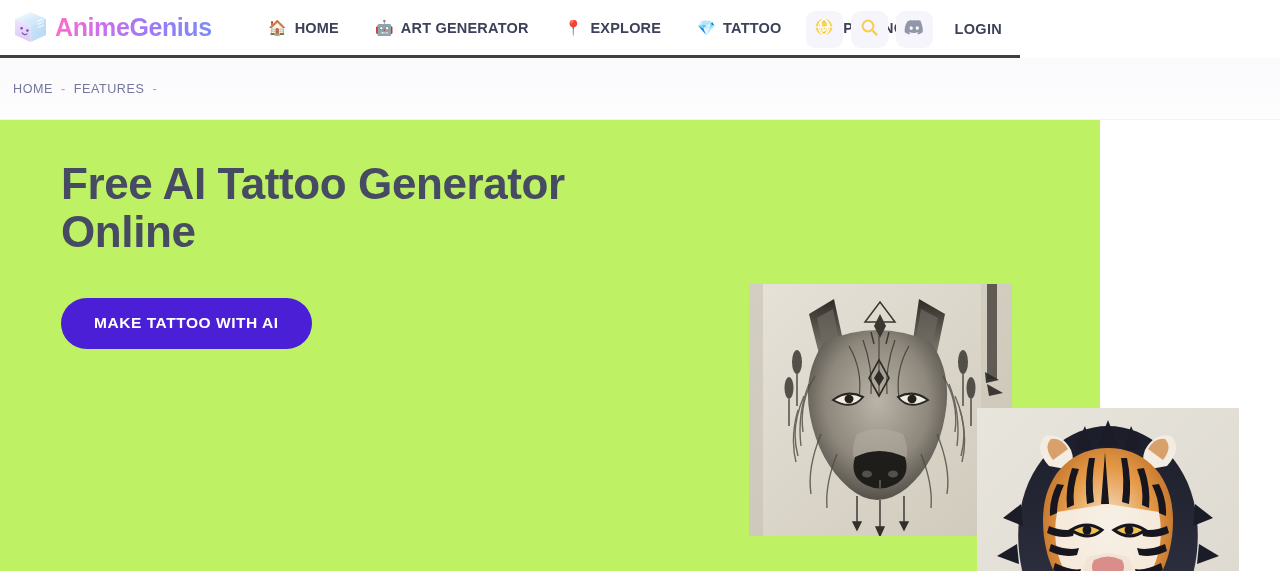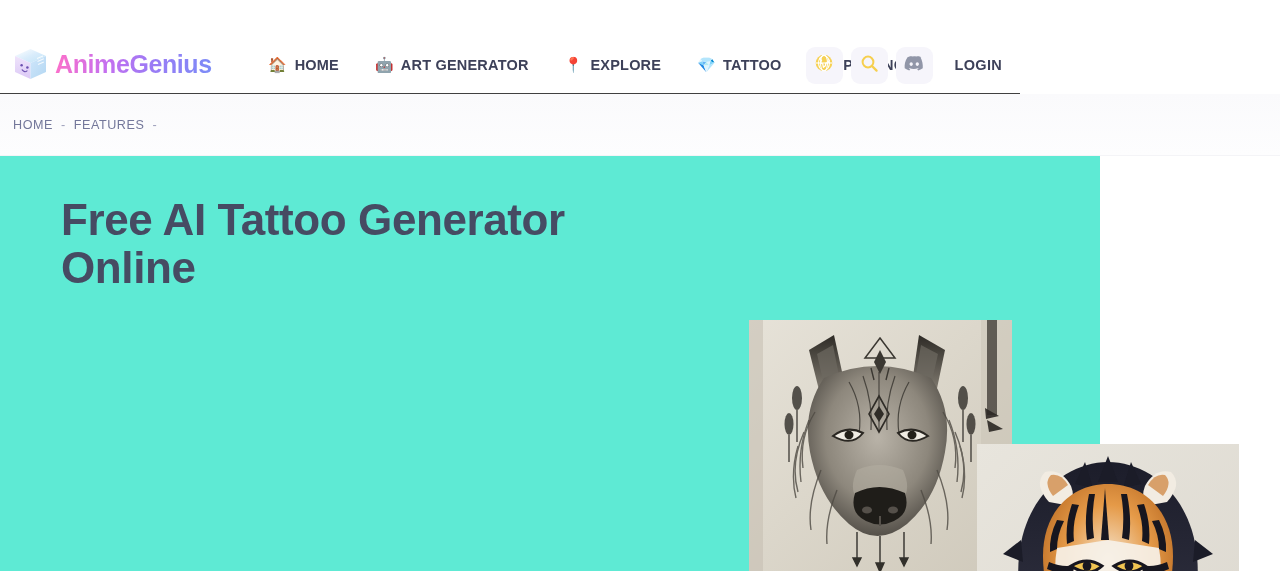--- a/index.html
+++ b/index.html
@@ -8,23 +8,22 @@
     background: #ffffff;
     font-family: "Liberation Sans", sans-serif;
     overflow: hidden;
   }
 
   
   .header {
     height: 58px; width: 1020px;
     background: #ffffff;
     display: flex; align-items: center;
-    border-bottom: 1px solid #404040;
+    border-bottom: 3px solid #404040;
     position: relative;
-    margin-top: 36px;
   }
   .logo-wrap {
     display: flex; align-items: center; gap: 7px;
     margin-left: 13px;
   }
   .logo-cube { width: 35px; height: 35px; position: relative; }
   .logo-text {
     font-size: 25px; font-weight: bold; letter-spacing: -0.4px;
     background: linear-gradient(100deg,#ff6fc8 0%,#c470f0 34%,#9a7bf5 62%,#7b8cf7 100%);
     -webkit-background-clip: text; background-clip: text;
@@ -73,21 +72,21 @@
   .crumb {
     margin-left: 13px;
     display: flex; align-items: center; gap: 8px;
     font-size: 12.6px; letter-spacing: 0.55px;
   }
   .crumb-link { color: #73779a; cursor: pointer; }
   .crumb-sep  { color: #9c9fbb; }
   .crumb-cur  { color: #a9acc4; }
 
   
-  .hero { position: relative; width: 1100px; height: 451px; background:#5eead4; }
+  .hero { position: relative; width: 1100px; height: 451px; background:#bef264; }
   .hero-left { position: absolute; left: 61px; top: 40px; width: 610px; }
   .hero-title {
     font-size: 44px; font-weight: bold; line-height: 1.10;
     color: #464b63; letter-spacing: -0.4px;
   }
   .hero-desc {
     margin-top: 29px;
     font-size: 17px; line-height: 1.62; color: #6a6f8c;
     max-width: 595px;
   }
@@ -212,20 +211,21 @@
     <span class="crumb-sep">-</span>
     <span class="crumb-link">FEATURES</span>
     <span class="crumb-sep">-</span>
   </div>
 </div>
 
 <div class="hero">
 
   <div class="hero-left">
     <h1 class="hero-title">Free AI Tattoo Generator Online</h1>
+    <button class="cta-btn">MAKE TATTOO WITH AI</button>
   </div>
 
   <div class="art-wolf">
     <svg viewBox="0 0 263 252" preserveAspectRatio="xMidYMid slice">
       <defs>
         <linearGradient id="paper" x1="0" y1="0" x2="1" y2="1">
           <stop offset="0" stop-color="#e6e2d8"></stop>
             <stop offset="0.45" stop-color="#dcd7cb"></stop>
             <stop offset="1" stop-color="#cfc9bb"></stop>
         </linearGradient>

